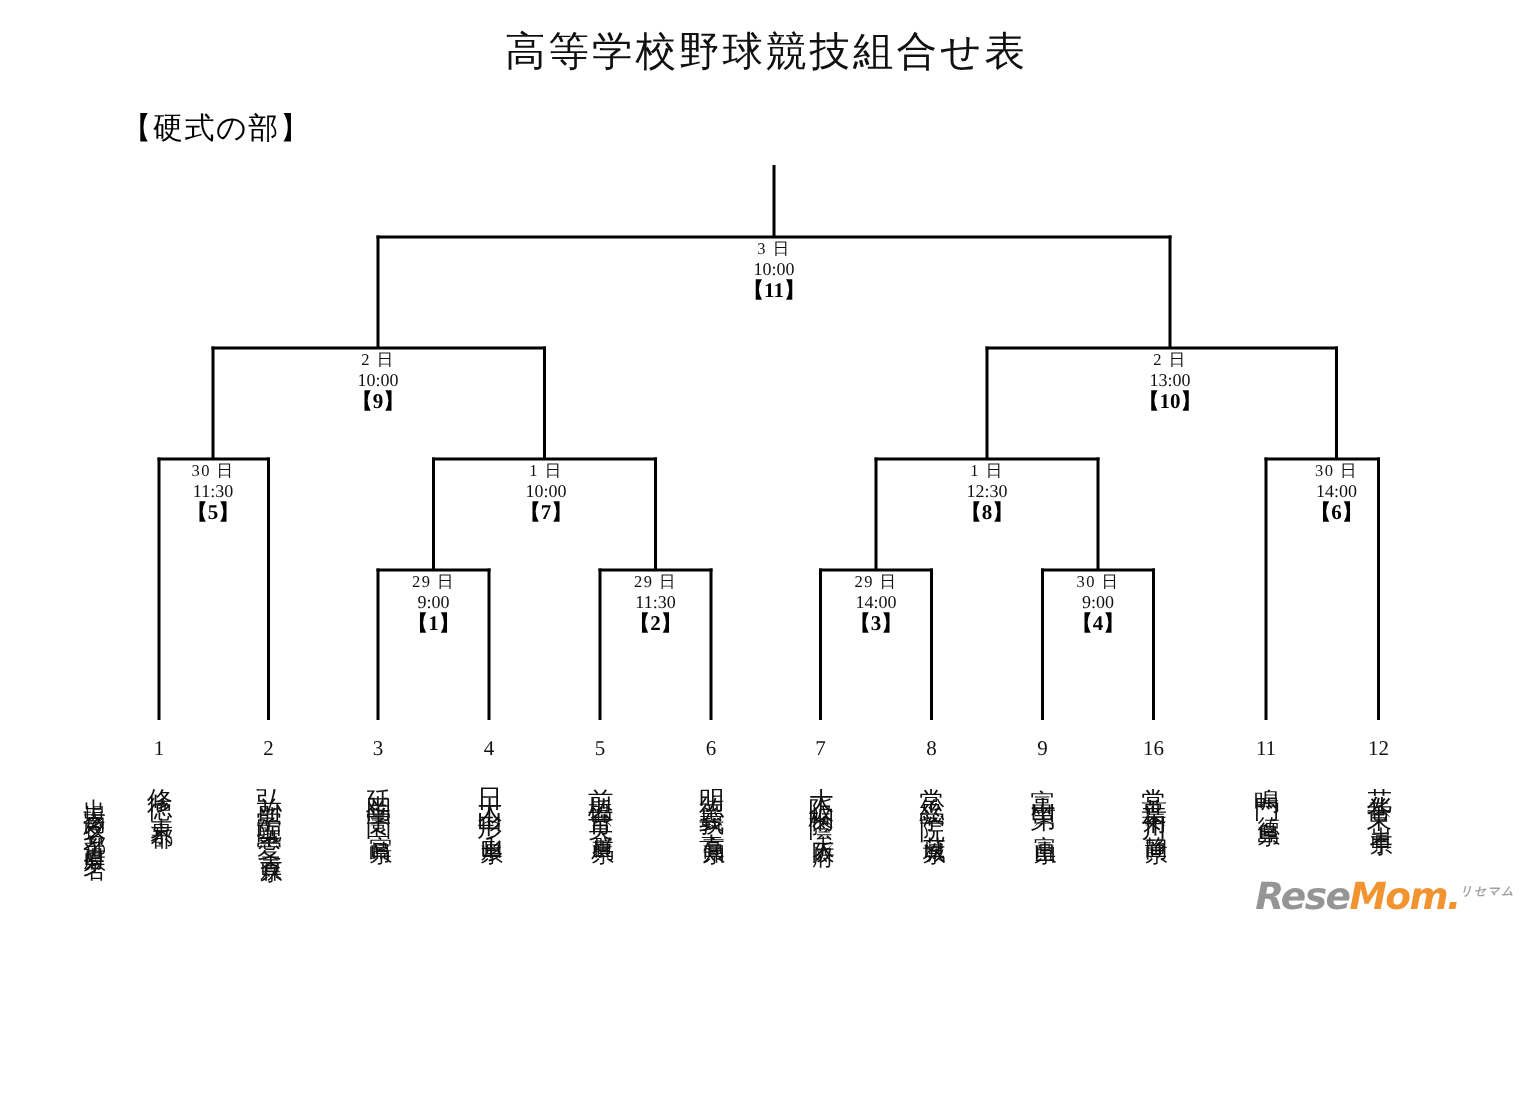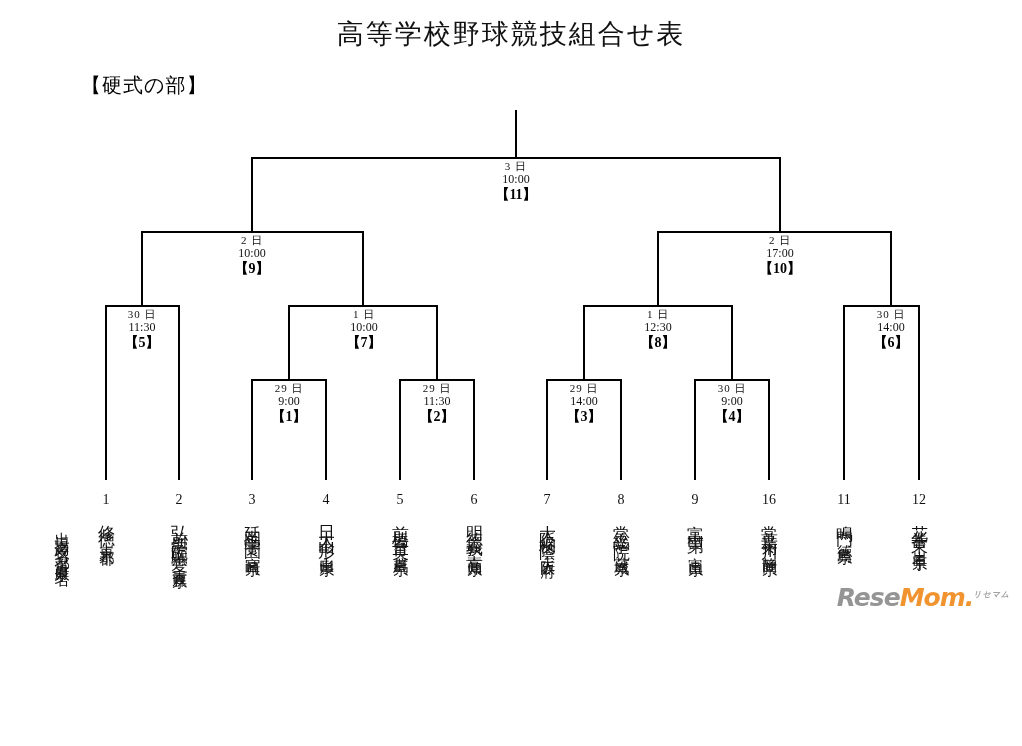--- a/index.html
+++ b/index.html
@@ -227,21 +227,21 @@
   </div>
 
   <div class="match" style="left:252px; top:234px;">
     <div class="m-day">2 日</div>
     <div class="m-time">10:00</div>
     <div class="m-no">【9】</div>
   </div>
 
   <div class="match" style="left:780px; top:234px;">
     <div class="m-day">2 日</div>
-    <div class="m-time">17:00</div>
+    <div class="m-time">13:00</div>
     <div class="m-no">【10】</div>
   </div>
 
   <div class="match" style="left:142px; top:308px;">
     <div class="m-day">30 日</div>
     <div class="m-time">11:30</div>
     <div class="m-no">【5】</div>
   </div>
 
   <div class="match" style="left:364px; top:308px;">

